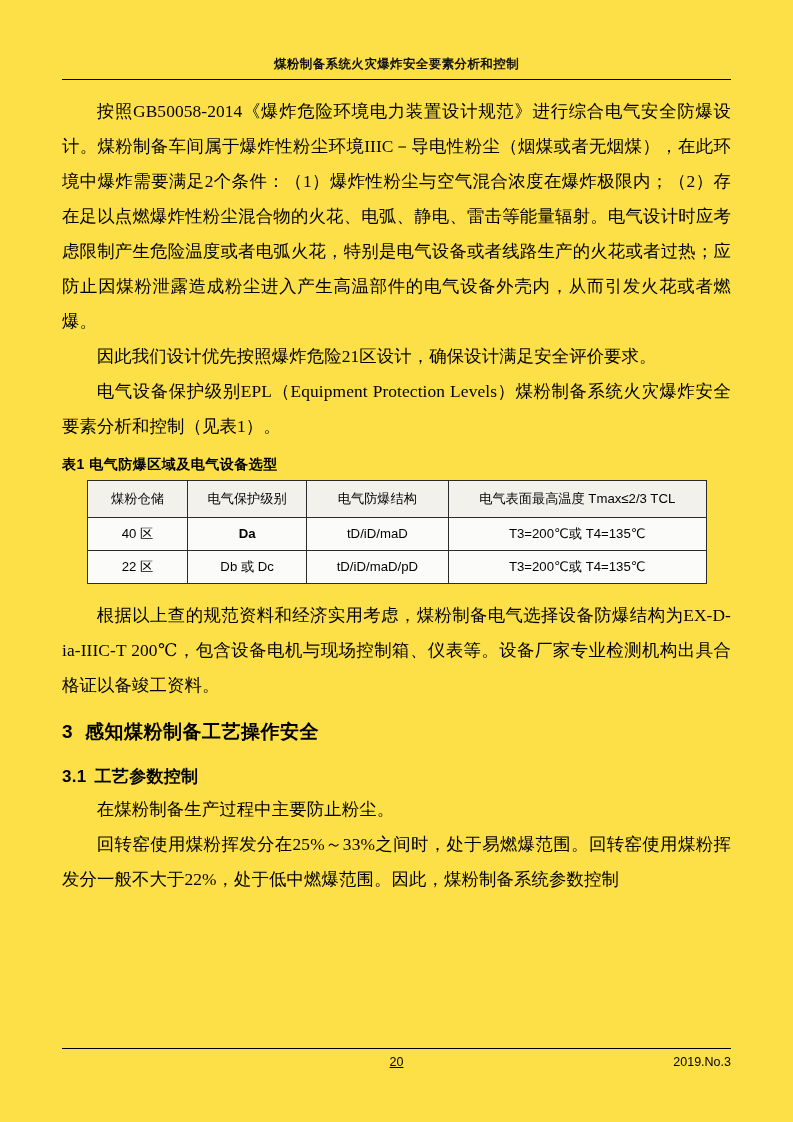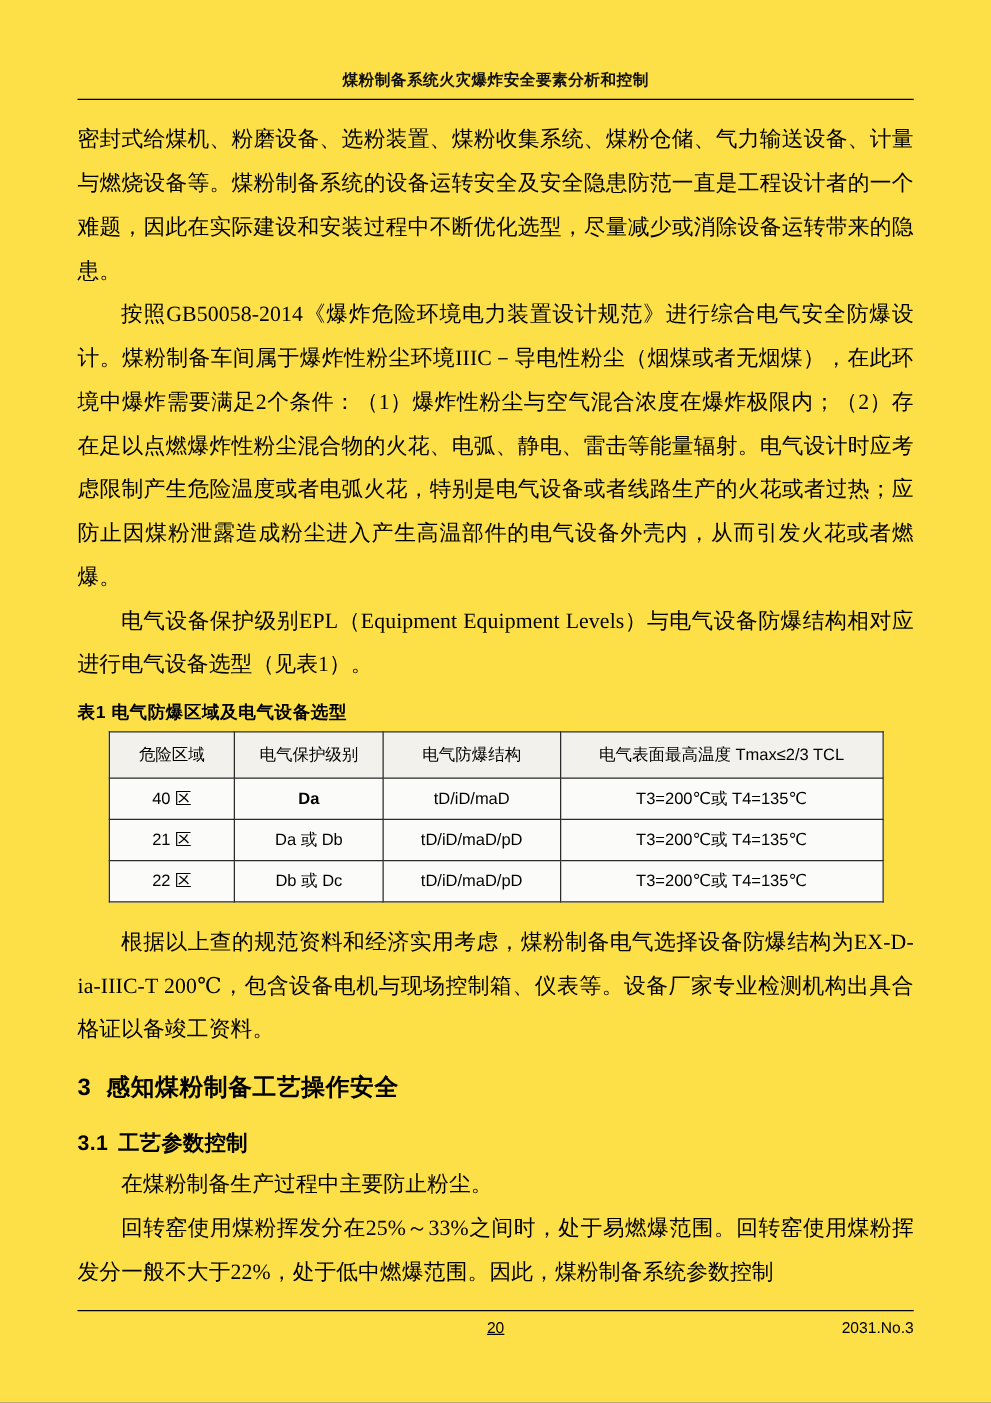--- a/index.html
+++ b/index.html
@@ -143,50 +143,44 @@
 <div class="page">
 
   <div class="content">
 
     <div class="header">
       <div class="header-title">煤粉制备系统火灾爆炸安全要素分析和控制</div>
       <div class="header-rule"></div>
     </div>
 
     <div class="body-block">
-      <p class="para">密封式给煤机、粉磨设备、选粉装置、煤粉收集系统、煤粉仓储、气力输送设备、计量与燃烧设备等。煤粉制备系统的设备运转安全及安全隐患防范一直是工程设计者的一个难题，因此在实际建设和安装过程中不断优化选型，尽量减少或消除设备运转带来的隐患。</p>
       <p class="para indent">按照GB50058-2014《爆炸危险环境电力装置设计规范》进行综合电气安全防爆设计。煤粉制备车间属于爆炸性粉尘环境IIIC－导电性粉尘（烟煤或者无烟煤），在此环境中爆炸需要满足2个条件：（1）爆炸性粉尘与空气混合浓度在爆炸极限内；（2）存在足以点燃爆炸性粉尘混合物的火花、电弧、静电、雷击等能量辐射。电气设计时应考虑限制产生危险温度或者电弧火花，特别是电气设备或者线路生产的火花或者过热；应防止因煤粉泄露造成粉尘进入产生高温部件的电气设备外壳内，从而引发火花或者燃爆。</p>
-      <p class="para indent">电气设备保护级别EPL（Equipment Equipment Levels）与电气设备防爆结构相对应进行电气设备选型（见表1）。</p>
+      <p class="para indent">因此我们设计优先按照爆炸危险21区设计，确保设计满足安全评价要求。</p>
+      <p class="para indent">电气设备保护级别EPL（Equipment Protection Levels）煤粉制备系统火灾爆炸安全要素分析和控制（见表1）。</p>
     </div>
 
     <div class="table-caption">表1   电气防爆区域及电气设备选型</div>
 
     <table class="spec">
       <thead>
         <tr>
-          <th class="col1">危险区域</th>
+          <th class="col1">煤粉仓储</th>
           <th class="col2">电气保护级别</th>
           <th class="col3">电气防爆结构</th>
           <th class="col4">电气表面最高温度 Tmax≤2/3 TCL</th>
         </tr>
       </thead>
       <tbody>
         <tr>
           <td>40 区</td>
           <td class="bold">Da</td>
           <td>tD/iD/maD</td>
           <td>T3=200℃或 T4=135℃</td>
         </tr>
         <tr>
-          <td>21 区</td>
-          <td>Da 或 Db</td>
-          <td>tD/iD/maD/pD</td>
-          <td>T3=200℃或 T4=135℃</td>
-        </tr>
-        <tr>
           <td>22 区</td>
           <td>Db 或 Dc</td>
           <td>tD/iD/maD/pD</td>
           <td>T3=200℃或 T4=135℃</td>
         </tr>
       </tbody>
     </table>
 
     <div class="body-block">
       <p class="para indent">根据以上查的规范资料和经济实用考虑，煤粉制备电气选择设备防爆结构为EX-D-ia-IIIC-T 200℃，包含设备电机与现场控制箱、仪表等。设备厂家专业检测机构出具合格证以备竣工资料。</p>
@@ -204,17 +198,17 @@
       <p class="para indent">在煤粉制备生产过程中主要防止粉尘。</p>
       <p class="para indent">回转窑使用煤粉挥发分在25%～33%之间时，处于易燃爆范围。回转窑使用煤粉挥发分一般不大于22%，处于低中燃爆范围。因此，煤粉制备系统参数控制</p>
     </div>
 
   </div>
 
   <div class="footer">
     <div class="footer-rule"></div>
     <div class="footer-row">
       <div class="footer-page">20</div>
-      <div class="footer-right">2031.No.3</div>
+      <div class="footer-right">2019.No.3</div>
     </div>
   </div>
 
 </div>
 
 </body></html>

